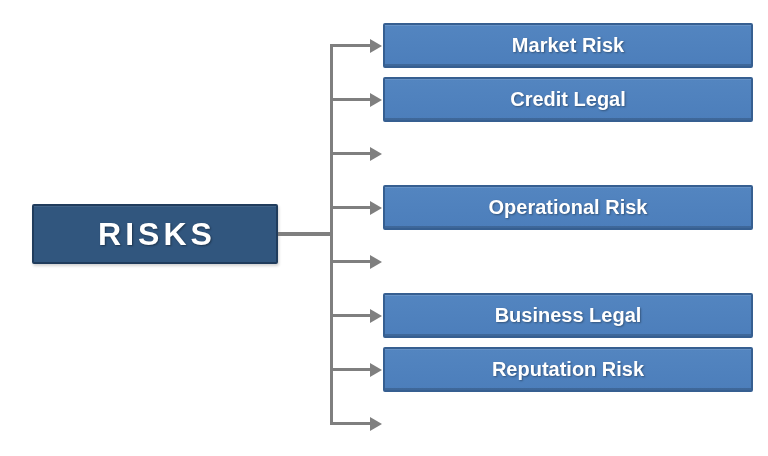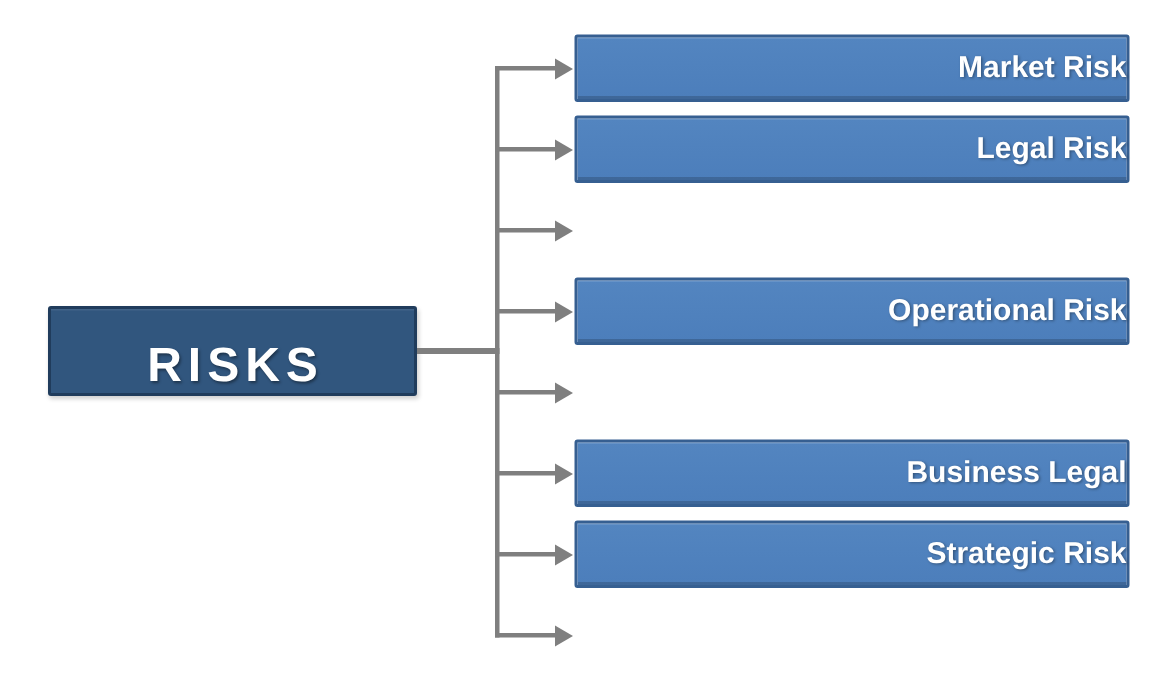--- a/index.html
+++ b/index.html
@@ -14,40 +14,40 @@
   }
   
   .root-box {
     position: absolute;
     left: 32px; top: 204px;
     width: 246px; height: 60px;
     background: var(--rootFill, #31567E);
     border: 2px solid var(--rootBorder, #203C5C);
     border-radius: 2px;
     box-shadow: inset 0 1px 0 rgba(255,255,255,0.08), 1px 2px 3px rgba(0,0,0,0.18);
-    display: flex; align-items: flex-end; justify-content: center;
+    display: flex; align-items: center; justify-content: center;
   }
   .root-box .label {
     color: var(--text, #fff);
     font-size: 32px;
     font-weight: 700;
     letter-spacing: 4px;
     text-shadow: 1px 1px 2px rgba(0,0,0,0.4);
     transform: translateX(2px);
   }
   
   .item-box {
     position: absolute;
     left: 383px;
     width: 370px; height: 45px;
     background: linear-gradient(var(--itemFillTop, #5385C0), var(--itemFill, #4C7EBB));
     border: 2px solid var(--itemBorder, #365F91);
     border-radius: 2px;
     box-shadow: inset 0 -2px 0 rgba(0,0,0,0.18), inset 0 1px 0 rgba(255,255,255,0.12);
-    display: flex; align-items: center; justify-content: flex-end;
+    display: flex; align-items: center; justify-content: center;
   }
   .item-box .label {
     color: var(--text, #fff);
     font-size: 20px;
     font-weight: 700;
     text-shadow: 1px 1px 2px rgba(0,0,0,0.35);
   }
   
   .main-line {
     position: absolute;
@@ -102,25 +102,25 @@
   <div class="arrowhead" style="top:309px"></div>
   <div class="branch-line" style="top:368px"></div>
   <div class="arrowhead" style="top:363px"></div>
   <div class="branch-line" style="top:422px"></div>
   <div class="arrowhead" style="top:417px"></div>
 
   <div class="item-box" style="top:23px">
     <span class="label">Market Risk</span>
   </div>
   <div class="item-box" style="top:77px">
-    <span class="label">Legal Risk</span>
+    <span class="label">Credit Legal</span>
   </div>
   <div class="item-box" style="top:185px">
     <span class="label">Operational Risk</span>
   </div>
   <div class="item-box" style="top:293px">
     <span class="label">Business Legal</span>
   </div>
   <div class="item-box" style="top:347px">
-    <span class="label">Strategic Risk</span>
+    <span class="label">Reputation Risk</span>
   </div>
 
 </div>
 
 </body></html>

